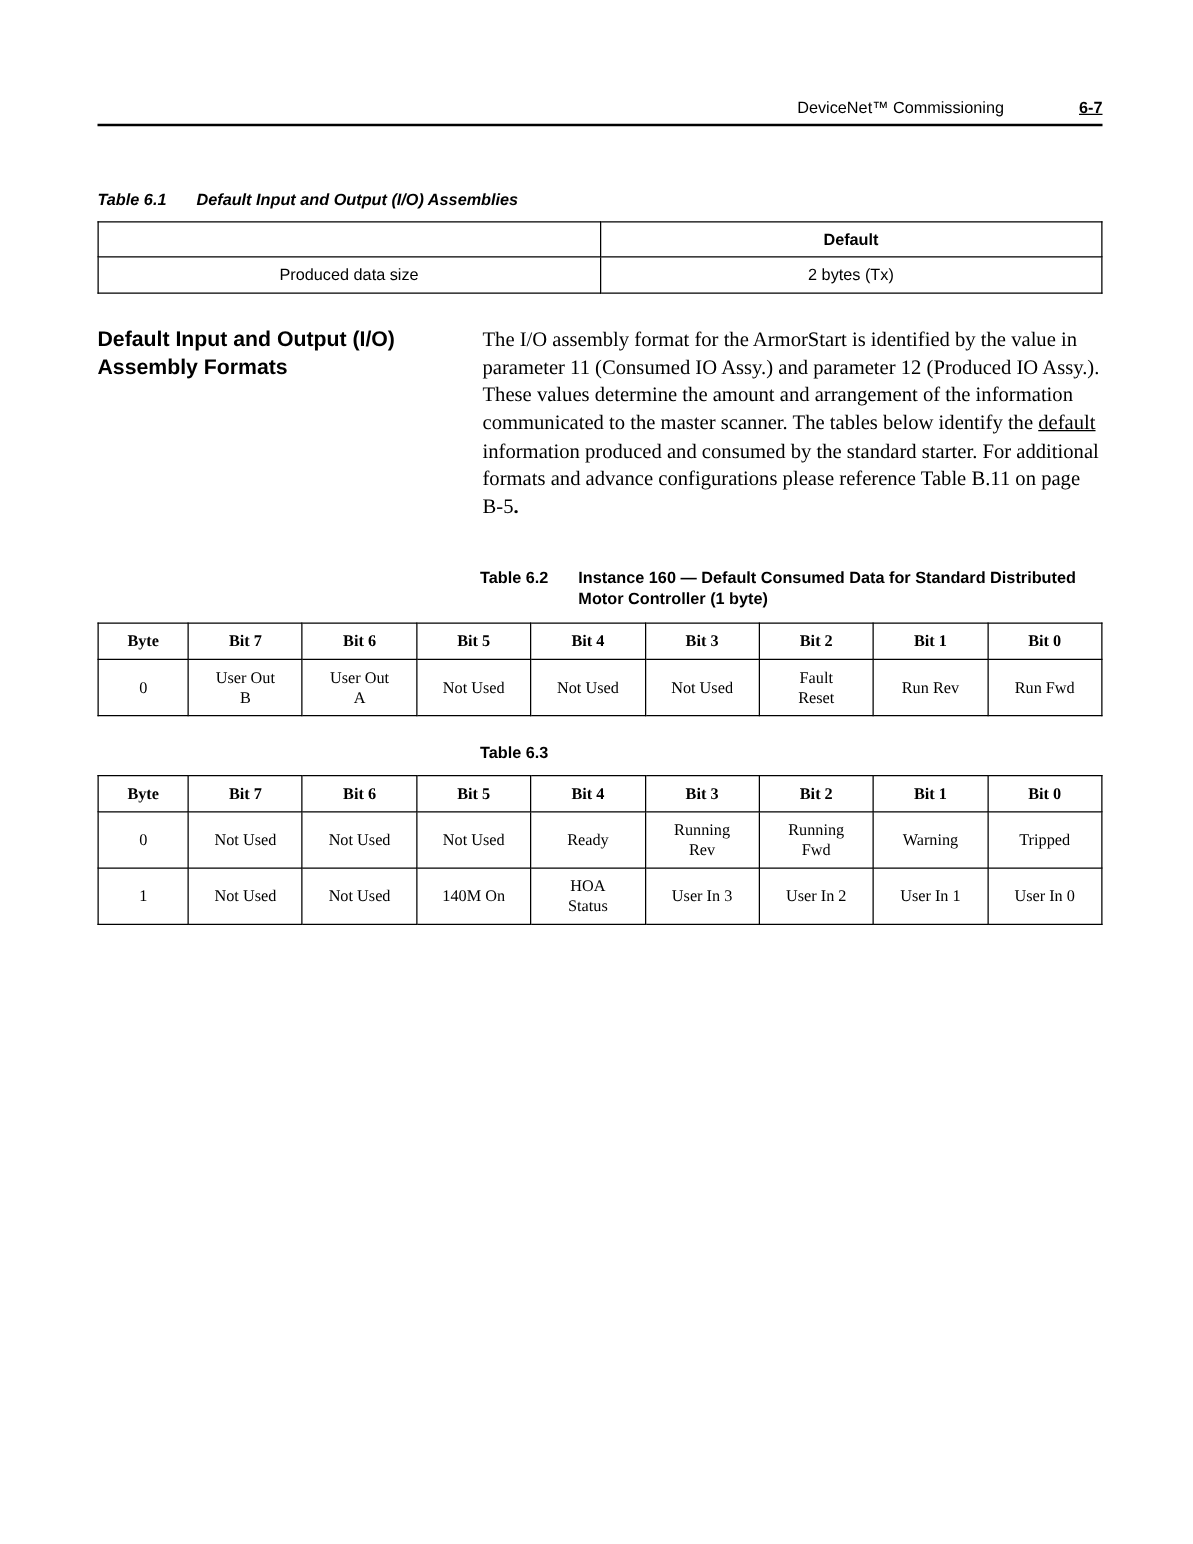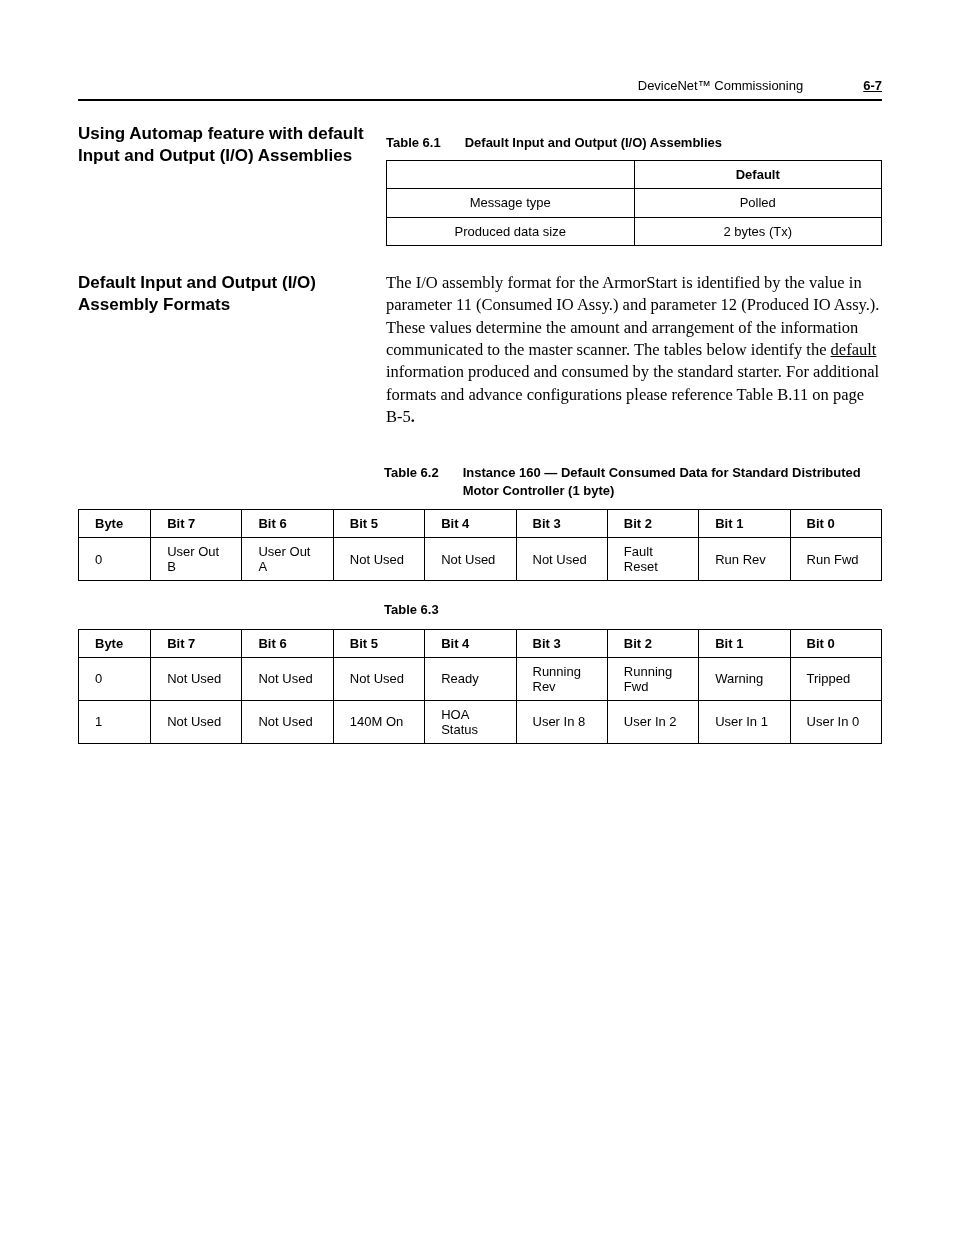--- a/index.html
+++ b/index.html
@@ -51,23 +51,24 @@
     font-size: 16.5px;
     line-height: 1.35;
   }
   .body-col p {
     margin: 0 0 10px 0;
   }
   .table-caption {
     font-family: Arial, Helvetica, sans-serif;
     font-weight: bold;
     font-size: 13px;
-    margin-top: 11px;
+    margin-top: 28px;
     margin-bottom: 8px;
     display: flex;
+    font-style: italic;
   }
   .table-caption .tc-num {
     flex: 0 0 auto;
     margin-right: 24px;
     white-space: nowrap;
   }
   .table-caption .tc-text {
     flex: 1;
   }
   table {
@@ -90,22 +91,23 @@
   .small-table tr:first-child th:first-child {
     font-weight: normal;
   }
   .wide-table {
     width: 100%;
     table-layout: fixed;
   }
   .wide-table th, .wide-table td {
     border: 1px solid #000;
     padding: 6px 16px;
-    text-align: left;
+    text-align: center;
     vertical-align: middle;
+    font-family: Liberation Serif, serif;
   }
   .wide-table th {
     font-weight: bold;
   }
   .wide-block {
     margin-left: 0;
     margin-top: 10px;
     margin-bottom: 20px;
   }
   .wide-caption {
@@ -134,37 +136,32 @@
 <body>
 
 <div class="page">
 
   <div class="running-head">
     <span class="title">DeviceNet™ Commissioning</span>
     <span class="page-no">6-7</span>
   </div>
 
   <div class="section">
-    <div class="side-head">Using Automap feature with default Input and Output (I/O) Assemblies</div>
     <div class="body-col">
       <div class="table-caption">
         <span class="tc-num">Table 6.1</span>
         <span class="tc-text">Default Input and Output (I/O) Assemblies</span>
       </div>
       <table class="small-table">
         <tbody>
             <tr>
           <th style="width:50%"></th>
           <th style="width:50%">Default</th>
         </tr>
         <tr>
-          <td>Message type</td>
-          <td>Polled</td>
-        </tr>
-        <tr>
           <td>Produced data size</td>
           <td>2 bytes (Tx)</td>
         </tr>
       </tbody>
         </table>
     </div>
   </div>
 
   <div class="section">
     <div class="side-head">Default Input and Output (I/O) Assembly Formats</div>
@@ -257,21 +254,21 @@
         <td>Running Fwd</td>
         <td>Warning</td>
         <td>Tripped</td>
       </tr>
       <tr>
         <td>1</td>
         <td>Not Used</td>
         <td>Not Used</td>
         <td>140M On</td>
         <td>HOA Status</td>
-        <td>User In 8</td>
+        <td>User In 3</td>
         <td>User In 2</td>
         <td>User In 1</td>
         <td>User In 0</td>
       </tr>
     </tbody>
       </table>
   </div>
 
 </div>
 

